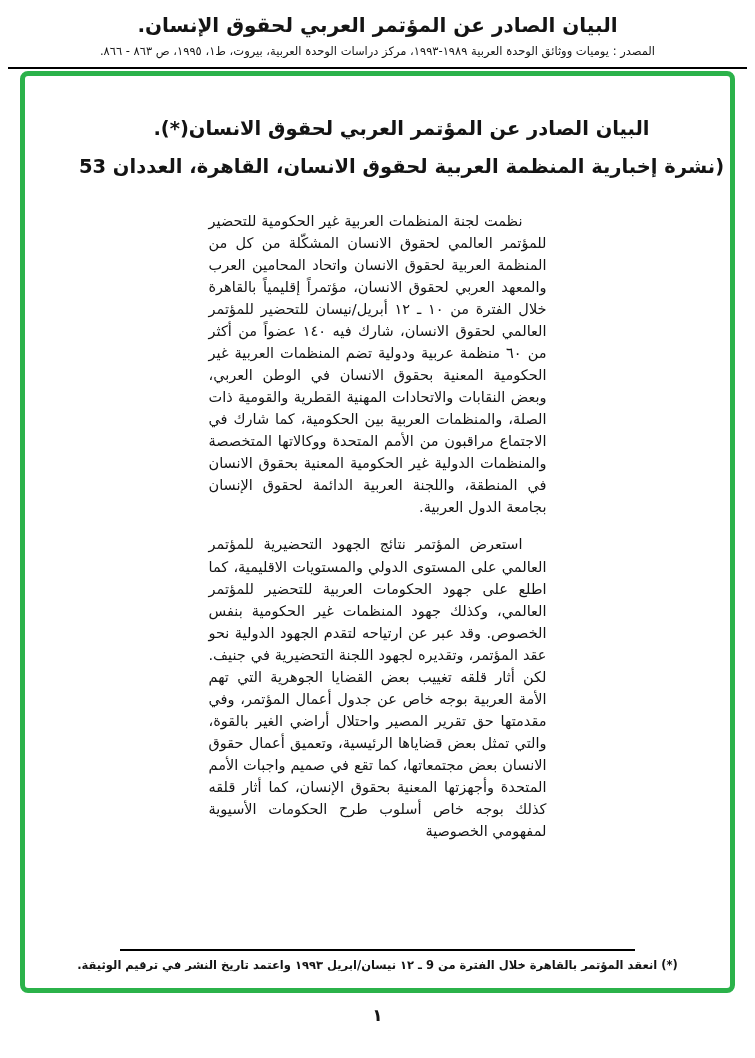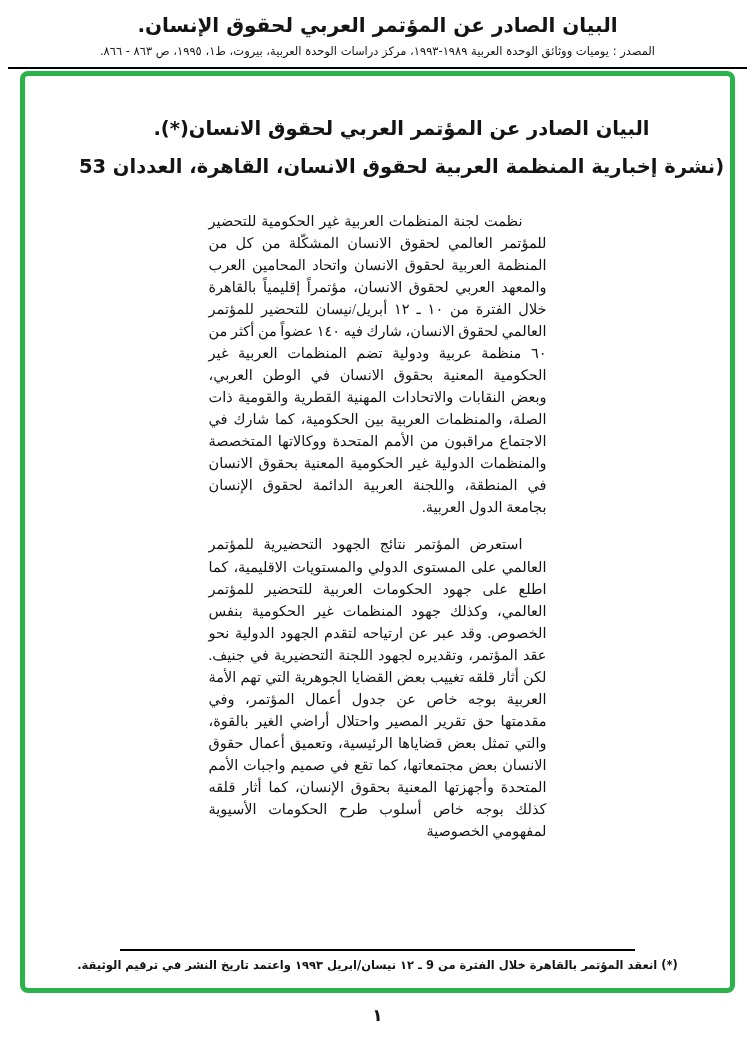--- a/index.html
+++ b/index.html
@@ -60,21 +60,20 @@
   .doc-body {
     width: 338px;
     margin: 24px auto 0 auto;
     font-size: 14.5px;
     line-height: 1.52;
     text-align: justify;
   }
   .doc-body p {
     text-indent: 24px;
     margin-bottom: 15px;
-    font-family: Liberation Serif, serif;
   }
 
   
   .footnote-block {
     margin-top: auto;
     padding-bottom: 16px;
   }
   .footnote-rule {
     border: none;
     border-top: 2px solid #000;

